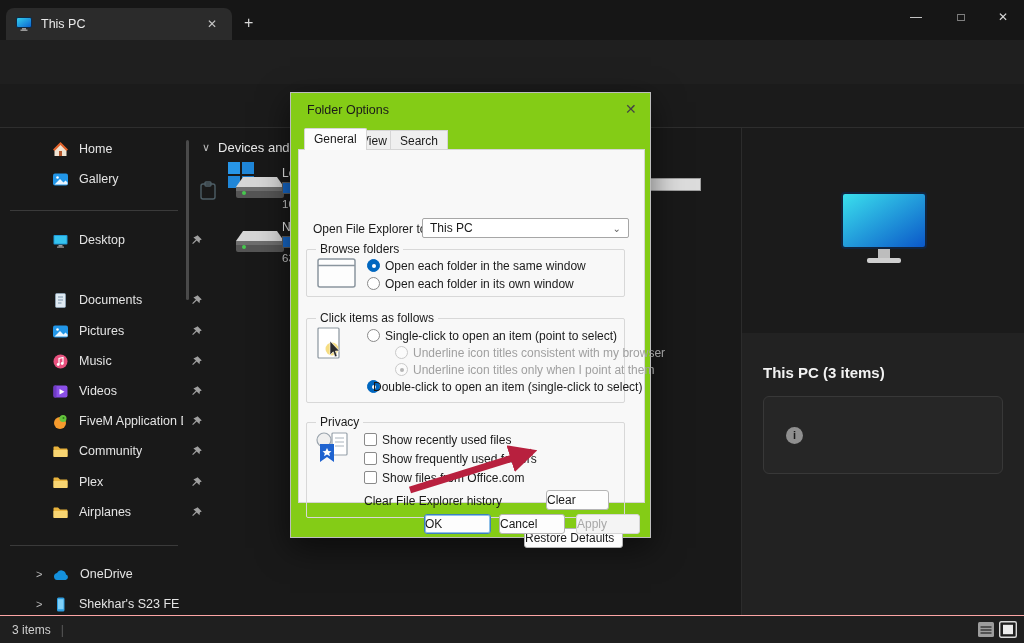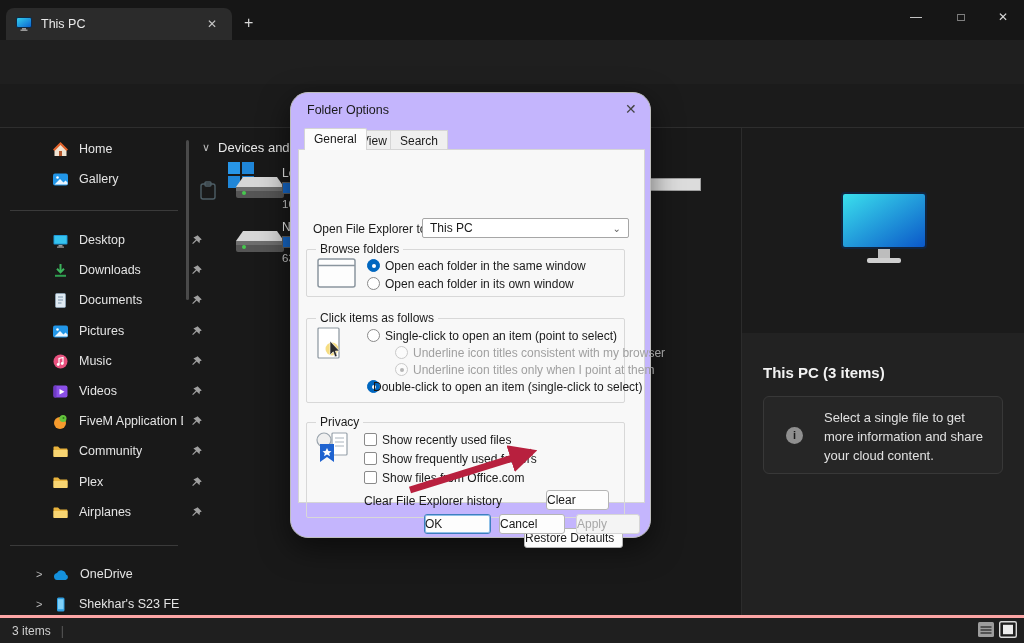--- a/index.html
+++ b/index.html
@@ -52,25 +52,25 @@
 
   
   .rightpanel { left:741px; top:128px; width:283px; height:487px; background:#1b1b1b; border-left:1px solid #2c2c2c; }
   .rp-info-area { position:absolute; left:0; top:205px; width:283px; height:282px; background:#222222; }
   .rp-title { position:absolute; left:21px; top:236px; color:#f2f2f2; font-size:15px; font-weight:bold; }
   .rp-box { position:absolute; left:21px; top:268px; width:240px; height:78px; background:#262626; border:1px solid #383838; border-radius:6px; }
   .rp-box-text { position:absolute; left:60px; top:11px; width:172px; color:#e0e0e0; font-size:13px; line-height:19px; }
   .info-circ { position:absolute; left:22px; top:30px; width:17px; height:17px; border-radius:50%; background:#8f8f8f; color:#1c1c1c; font-size:11px; font-weight:bold; text-align:center; line-height:17px; }
 
   
-  .statusbar { left:0; top:615px; width:1024px; height:28px; background:#1f1f1f; border-top:3px solid #fca5a5; display:flex; align-items:center; color:#cfcfcf; font-size:12px; padding-left:12px; gap:10px; }
+  .statusbar { left:0; top:615px; width:1024px; height:28px; background:#1f1f1f; border-top:1px solid #fca5a5; display:flex; align-items:center; color:#cfcfcf; font-size:12px; padding-left:12px; gap:10px; }
   .viewbtn { position:absolute; top:621px; width:18px; height:17px; }
 
   
-  .dialog { left:290px; top:92px; width:361px; height:446px; background:#c4b5fd; border-radius:18px;
+  .dialog { left:290px; top:92px; width:361px; height:446px; background:#84cc16; border-radius:0;
             box-shadow:0 10px 30px rgba(0,0,0,.55); color:#1a1a1a; font-size:12px; z-index:10; border:1px solid #bdbdbd; }
   .dlg-title { position:absolute; left:16px; top:10px; font-size:12.5px; color:#1a1a1a; }
   .dlg-close { position:absolute; left:334px; top:8px; font-size:14px; color:#444; }
   .dlg-tab { position:absolute; top:37px; height:20px; padding:3px 9px; font-size:12px; background:#efefef; border:1px solid #d5d5d5; border-bottom:none; }
   .dlg-tab.active { background:#fcfcfc; height:22px; top:35px; z-index:2; border-radius:2px 2px 0 0; }
   .tabpage { position:absolute; left:7px; top:56px; width:347px; height:354px; background:#f8f8f8; border:1px solid #d5d5d5; }
   .group { position:absolute; border:1px solid #d8d8d8; border-radius:2px; }
   .grouplbl { position:absolute; top:-8px; left:9px; background:#f8f8f8; padding:0 4px; font-size:12px; color:#1a1a1a; }
   .radio { position:absolute; width:13px; height:13px; border-radius:50%; border:1px solid #8a8a8a; background:#fff; }
   .radio.sel { border-color:#0067c0; background:#0067c0; }
@@ -208,31 +208,20 @@
         <rect x="2.5" y="4" width="12" height="7.5" fill="#36c3ee"></rect>
         <rect x="6.5" y="13" width="4" height="1.6" fill="#9a9a9a"></rect>
         <rect x="5" y="14.6" width="7" height="1" fill="#b5b5b5"></rect>
       </svg>
       <span class="lbl">Desktop</span>
       <svg class="pin" width="13" height="13" viewBox="0 0 13 13">
         <path d="M7.5 1.2 L11.8 5.5 L9.9 6.2 L9.5 9.2 L6.7 6.4 L3 10.1 L2.2 9.3 L5.9 5.6 L3.4 3.4 L6.5 2.1 Z" fill="#a0a0a0"></path>
       </svg>
     </div>
 
-    <div class="sideitem" style="top:128px">
-      <svg width="17" height="17" viewBox="0 0 17 17">
-        <path d="M8.5 2 V9" stroke="#3cb45c" stroke-width="2" fill="none"></path>
-        <path d="M5 6.8 L8.5 10.3 L12 6.8" stroke="#3cb45c" stroke-width="2" fill="none"></path>
-        <path d="M3 13.8 H14" stroke="#2f9e50" stroke-width="2"></path>
-      </svg>
-      <span class="lbl">Downloads</span>
-      <svg class="pin" width="13" height="13" viewBox="0 0 13 13">
-        <path d="M7.5 1.2 L11.8 5.5 L9.9 6.2 L9.5 9.2 L6.7 6.4 L3 10.1 L2.2 9.3 L5.9 5.6 L3.4 3.4 L6.5 2.1 Z" fill="#a0a0a0"></path>
-      </svg>
-    </div>
 
     <div class="sideitem" style="top:158px">
       <svg width="17" height="17" viewBox="0 0 17 17">
         <rect x="3.5" y="1.5" width="10" height="14" rx="1.2" fill="#dfeaf2" stroke="#8fa6b8" stroke-width="0.8"></rect>
         <path d="M6 5 H11 M6 8 H11 M6 11 H9.5" stroke="#7d96ab" stroke-width="1" fill="none"></path>
       </svg>
       <span class="lbl">Documents</span>
       <svg class="pin" width="13" height="13" viewBox="0 0 13 13">
         <path d="M7.5 1.2 L11.8 5.5 L9.9 6.2 L9.5 9.2 L6.7 6.4 L3 10.1 L2.2 9.3 L5.9 5.6 L3.4 3.4 L6.5 2.1 Z" fill="#a0a0a0"></path>
       </svg>
@@ -394,21 +383,20 @@
           </linearGradient>
         </defs>
       <rect x="1" y="1" width="84" height="55" rx="3" fill="url(#mon2)" stroke="#10233e" stroke-width="2"></rect>
       <rect x="37" y="57" width="12" height="9" fill="#bdbdbd"></rect>
       <rect x="26" y="66" width="34" height="5" rx="2" fill="#cfcfcf"></rect>
     </svg>
     <div class="rp-info-area"></div>
     <div class="rp-title">This PC (3 items)</div>
     <div class="rp-box">
       <div class="info-circ">i</div>
-      <div class="rp-box-text">Select a single file to get more information and share your cloud content.</div>
     </div>
   </div>
 
   <div class="abs statusbar">
     <span>3 items</span>
     <span style="color:#5a5a5a">|</span>
   </div>
   <svg class="abs viewbtn" style="left:977px" viewBox="0 0 18 17">
     <rect x="1" y="1" width="16" height="15" rx="1.5" fill="#9d9d9d"></rect>
     <path d="M3.5 6 H14.5 M3.5 9 H14.5 M3.5 12 H14.5" stroke="#3a3a3a" stroke-width="1.4"></path>

